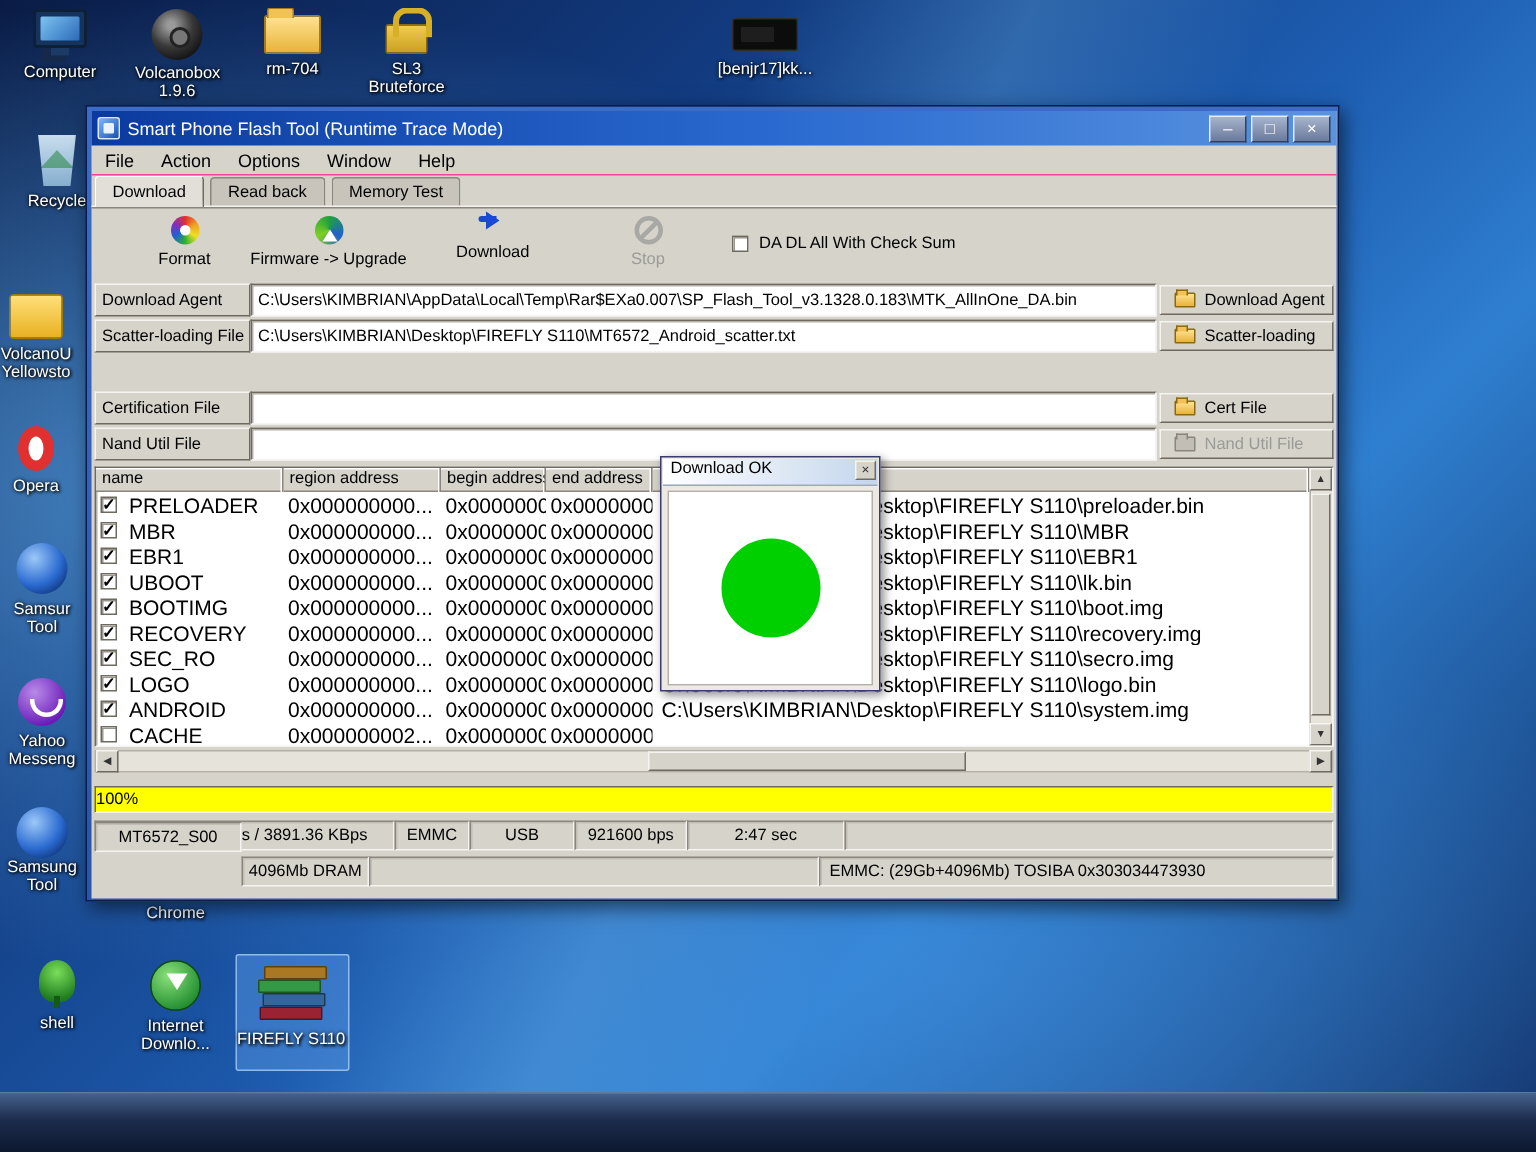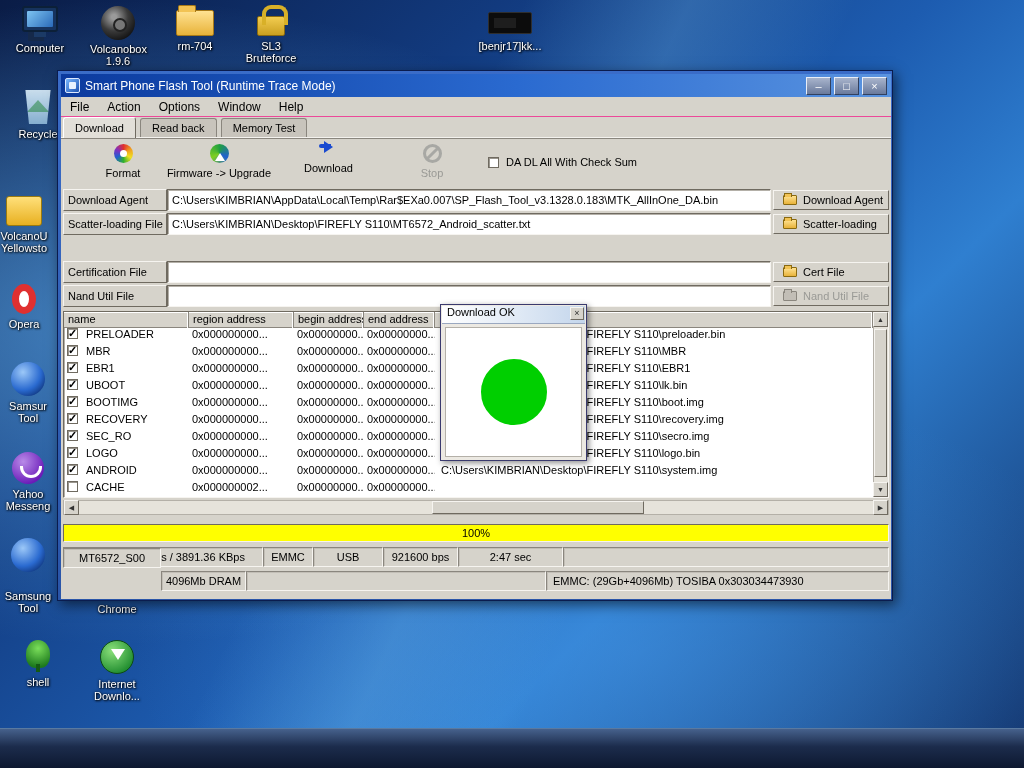--- a/index.html
+++ b/index.html
@@ -86,31 +86,31 @@
        display:flex;align-items:center;gap:6px;padding-left:9px;font-size:11px;cursor:default}
   .fbtn.disabled{color:#9a9a96}
   .mini-folder{width:14px;height:10px;background:linear-gradient(#ffe292,#e8b33a);border:1px solid #8a6a10;border-radius:1px;position:relative;flex:0 0 auto}
   .mini-folder::before{content:"";position:absolute;left:0;top:-3px;width:6px;height:3px;background:#f2c354;border:1px solid #8a6a10;border-bottom:none}
   .mini-folder.gray{background:#c2beb6;border-color:#8a867e}
   .mini-folder.gray::before{background:#c2beb6;border-color:#8a867e}
   
   .tablebox{position:absolute;left:2px;top:237px;width:826px;height:187px;background:#fff;border:1px solid;border-color:#6f6a60 #f6f4f0 #f6f4f0 #6f6a60;box-shadow:inset 1px 1px 0 #b4b0a8;overflow:hidden}
   .thead{display:flex;height:16px;background:#d6d3cb}
   .th{font-size:11px;line-height:15px;padding-left:4px;border-right:1px solid #8a867e;box-shadow:inset -1px 0 0 #fff,inset 0 -1px 0 #8a867e,inset 0 1px 0 #fff;white-space:nowrap;overflow:hidden}
-  .trow{display:flex;align-items:flex-start;height:17px;font-size:11px;white-space:nowrap}
+  .trow{display:flex;align-items:center;height:17px;font-size:14px;white-space:nowrap}
   .tc{overflow:hidden;white-space:nowrap}
   .w-name{width:107px;padding-left:4px}.w-reg{width:105px;padding-left:3px}.w-beg{width:70px;padding-left:3px}.w-end{width:71px;padding-left:3px}.w-loc{flex:1;padding-left:6px}
   .rowcb{margin-left:3px;margin-right:4px;flex:0 0 auto}
   .vscroll{position:absolute;right:0;top:0;width:15px;height:185px;background:#e6e3db;border-left:1px solid #b4b0a8}
   .hscroll{position:absolute;left:2px;top:426px;width:826px;height:15px;background:#e6e3db;border:1px solid #b4b0a8}
   .sbtn{position:absolute;width:15px;height:15px;background:#d6d3cb;border:1px solid;border-color:#f6f4f0 #6f6a60 #6f6a60 #f6f4f0;font-size:7px;line-height:13px;text-align:center;color:#333}
   .sthumb{position:absolute;background:#d6d3cb;border:1px solid;border-color:#f6f4f0 #6f6a60 #6f6a60 #f6f4f0}
   
   .progress{position:absolute;left:2px;top:450px;width:826px;height:18px;background:#ffff00;border:1px solid;border-color:#6f6a60 #f6f4f0 #f6f4f0 #6f6a60;
-       text-align:center;font-size:11px;line-height:16px;color:#000}
+       font-size:11px;line-height:16px;color:#000}
   .scell{position:absolute;height:20px;background:#d6d3cb;border:1px solid;border-color:#8a867e #f6f4f0 #f6f4f0 #8a867e;box-shadow:inset 1px 1px 0 #c2beb6;
        font-size:11px;line-height:18px;text-align:center;white-space:nowrap;overflow:hidden}
   .scell.left{text-align:left;padding-left:6px}
   
   .popup{position:absolute;left:440px;top:304px;width:147px;height:157px;z-index:50;background:#ece9e2;border:1px solid #3a3a6e;box-shadow:2px 2px 6px rgba(0,0,0,.45)}
   .pop-title{position:absolute;left:1px;top:1px;width:143px;height:18px;background:linear-gradient(90deg,#ffffff,#c4d6ec);display:flex;align-items:flex-start;
        font-size:11px;color:#000;padding-left:5px;border-bottom:1px solid #9aa8c0}
   .pop-close{position:absolute;right:2px;top:2px;width:14px;height:13px;background:#d6d3cb;border:1px solid;border-color:#f6f4f0 #6f6a60 #6f6a60 #f6f4f0;
        font-size:9px;line-height:11px;text-align:center;color:#333}
   .pop-body{position:absolute;left:4px;top:22px;width:137px;height:130px;background:#fff;border:1px solid #b4b0a8;display:flex;align-items:center;justify-content:center}
@@ -165,36 +165,45 @@
     <div class="dlabel" style="margin-top:4px">Samsur
 Tool</div>
   </div>
   <div class="dicon" style="left:2px;top:452px;width:52px">
     <div class="icbox ic-yahoo"></div>
     <div class="dlabel" style="margin-top:4px">Yahoo
 Messeng</div>
   </div>
   <div class="dicon" style="left:2px;top:538px;width:52px">
     <div class="icbox ic-sphere"></div>
-    <div class="dlabel" style="margin-top:18px">Samsung
+    <div class="dlabel" style="margin-top:0">Samsung
 Tool</div>
   </div>
   <div class="dicon" style="left:86px;top:603px;width:62px">
     <div class="dlabel">Chrome</div>
   </div>
   <div class="dicon" style="left:14px;top:640px;width:48px">
     <div class="icbox ic-shell"></div>
     <div class="dlabel" style="margin-top:8px">shell</div>
   </div>
   <div class="dicon" style="left:86px;top:640px;width:62px">
     <div class="icbox ic-idm"></div>
     <div class="dlabel" style="margin-top:4px">Internet
 Downlo...</div>
   </div>
 
+  <div class="sel-box" style="left:157px;top:636px;width:76px;height:78px">
+    <div class="icbox ic-books" style="margin-top:5px">
+        <i></i>
+        <i></i>
+        <i></i>
+        <i></i>
+      </div>
+    <div class="dlabel" style="margin-top:5px">FIREFLY S110</div>
+  </div>
 
   <div class="win">
     <div class="win-body">
 
       <div class="titlebar">
         <div class="titleicon"></div>
         <div class="titletext">Smart Phone Flash Tool (Runtime Trace Mode)</div>
         <div class="winbtn">–</div>
         <div class="winbtn">□</div>
         <div class="winbtn">×</div>

